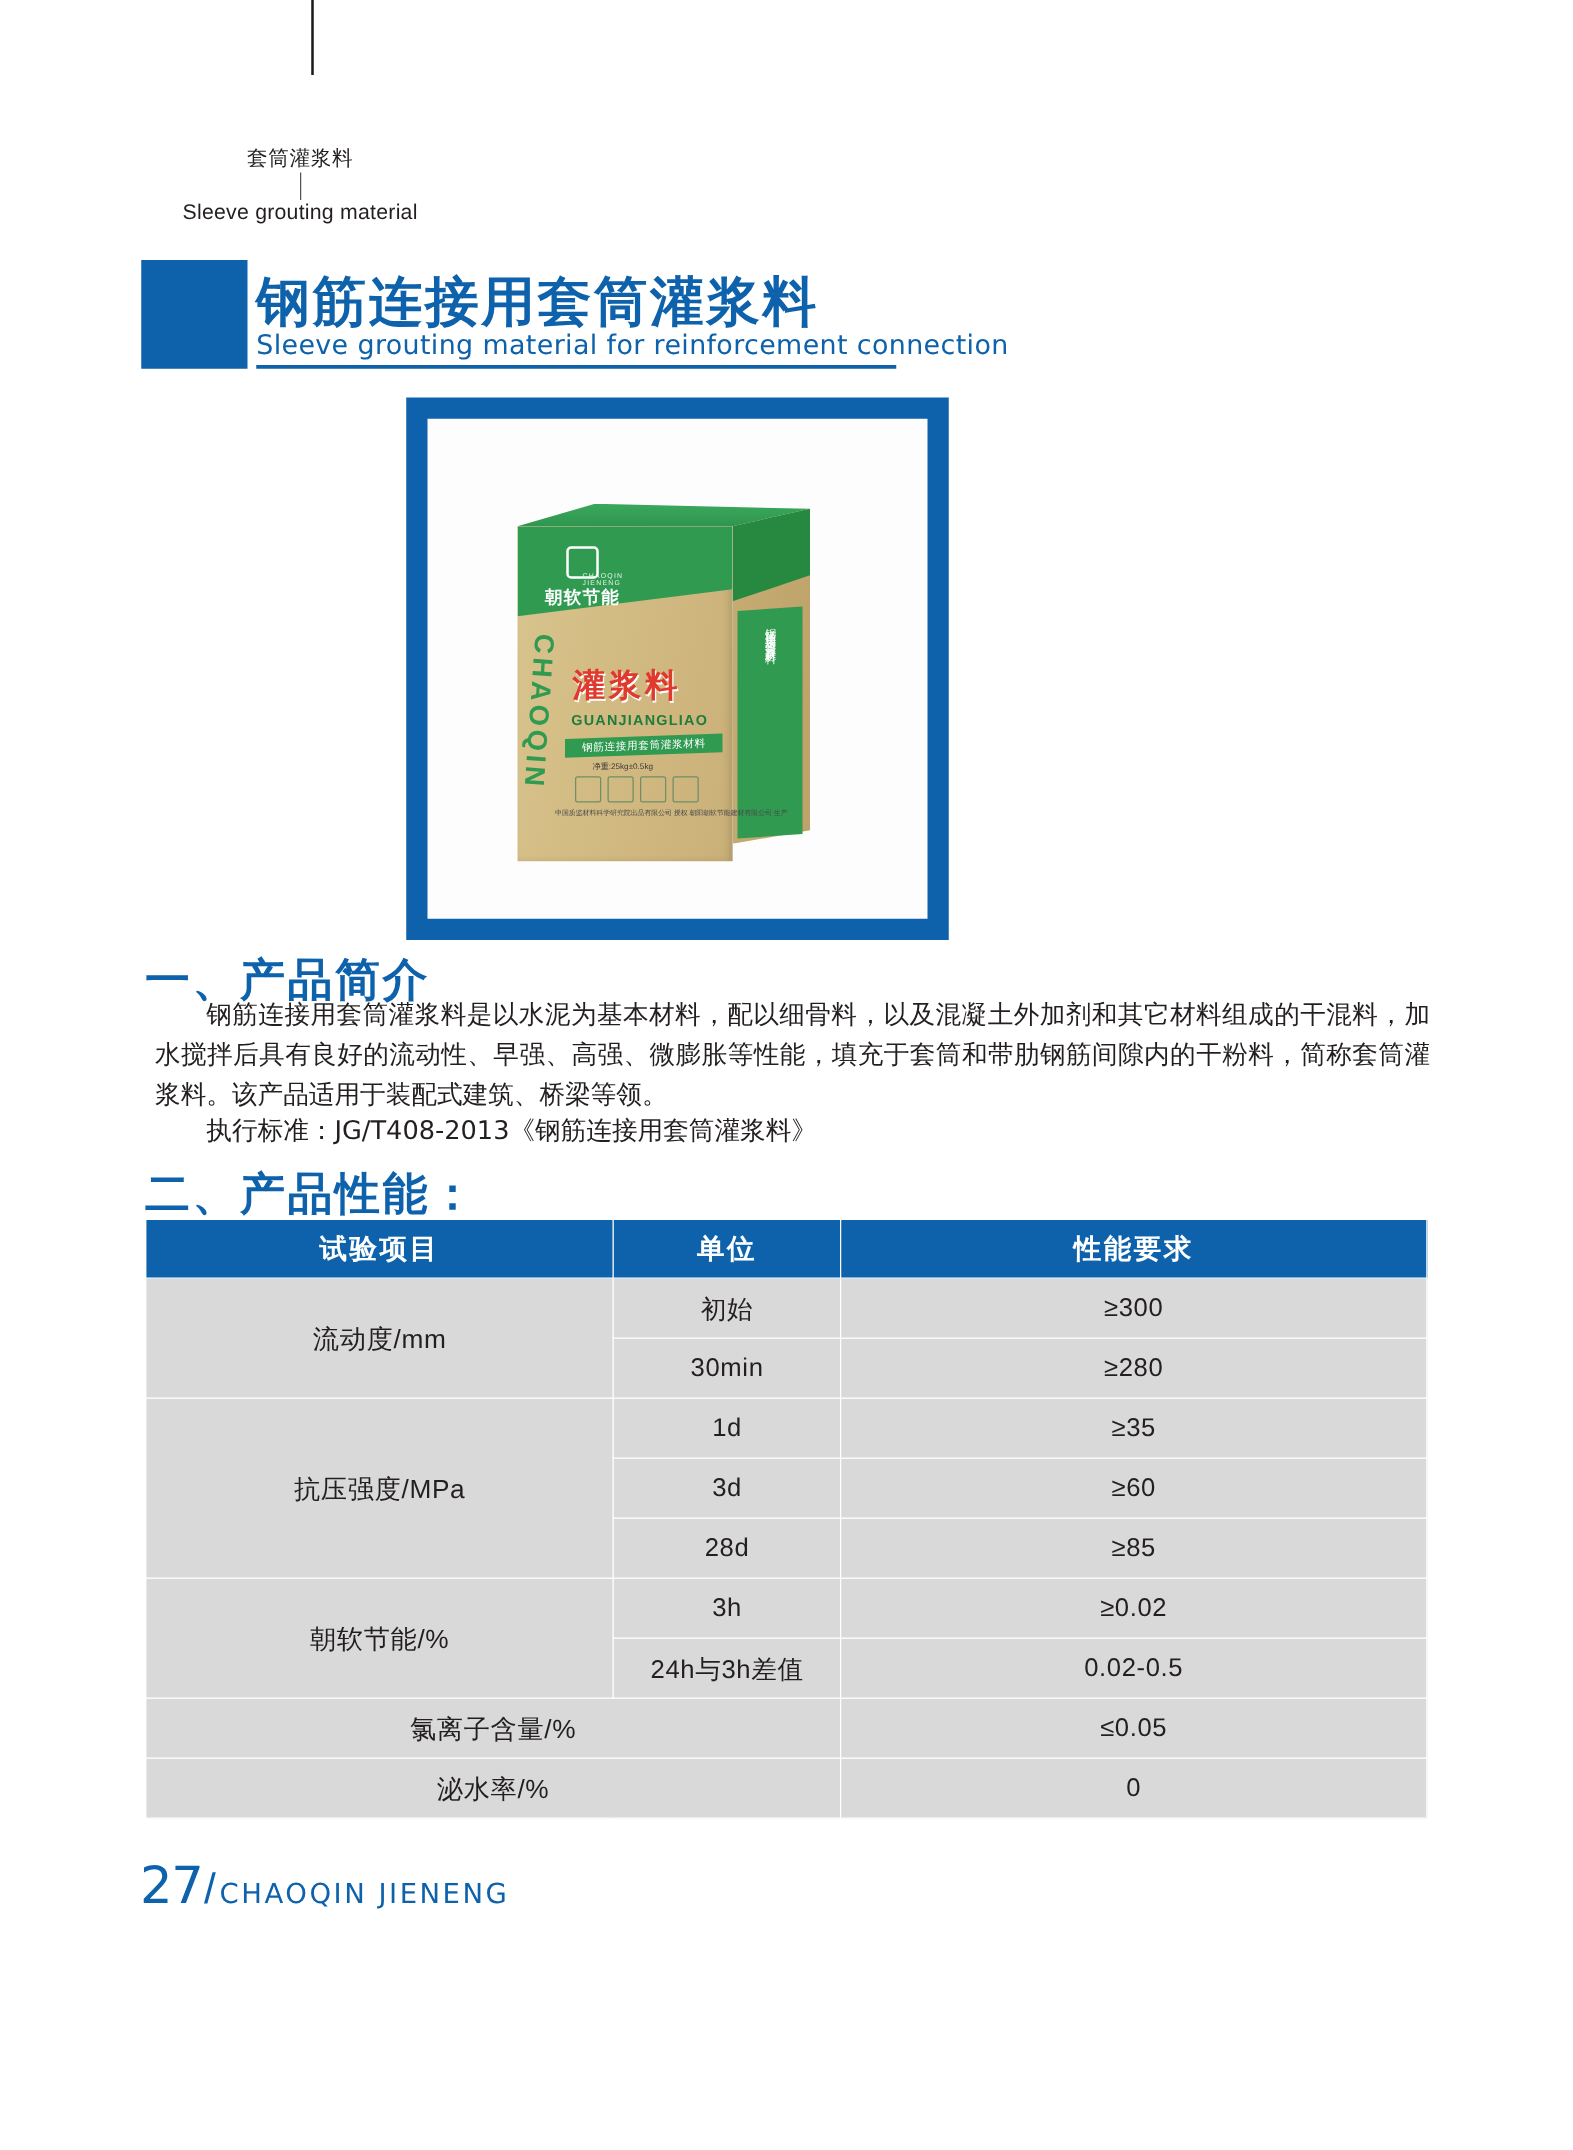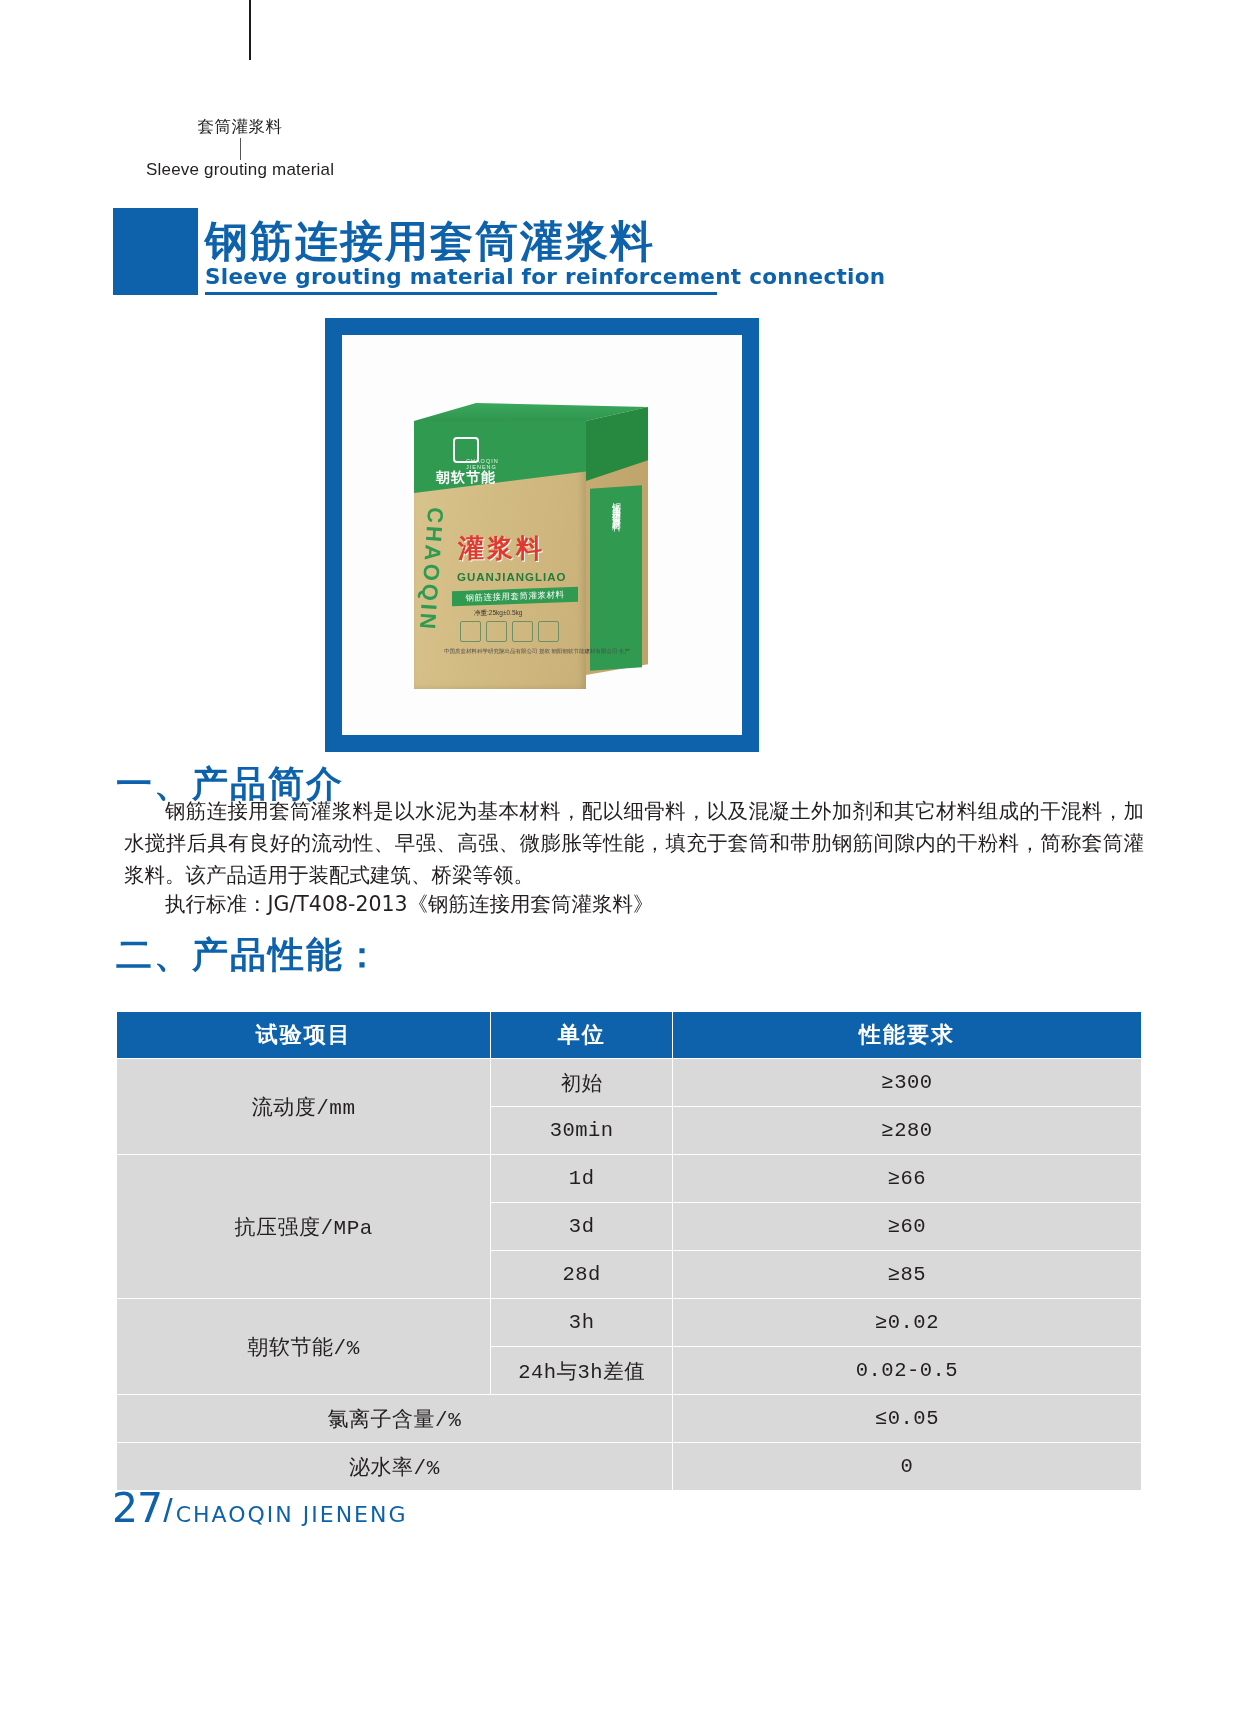--- a/index.html
+++ b/index.html
@@ -72,21 +72,21 @@
     color: #0d62ab;
     letter-spacing: 2px;
     white-space: nowrap;
     font-family: "DejaVu Sans", sans-serif;
   }
   .title-en {
     position: absolute;
     left: 205px;
     top: 264px;
     font-size: 21.5px;
-    font-weight: bold;
+    font-weight: normal;
     color: #0d62ab;
     letter-spacing: 0.3px;
     white-space: nowrap;
     font-family: "DejaVu Sans", sans-serif;
   }
   .title-underline {
     position: absolute;
     left: 205px;
     top: 292px;
     width: 512px;
@@ -279,24 +279,24 @@
     text-align: justify;
     font-family: "DejaVu Sans", sans-serif;
   }
   #para1 { top: 795px; text-indent: 41px; }
   #para2 { top: 888px; text-indent: 41px; }
 
   
   .tbl {
     position: absolute;
     left: 116px;
-    top: 1011px;
+    top: 975px;
     width: 1026px;
     border-collapse: collapse;
-    font-family: Liberation Mono, monospace;
+    font-family: Liberation Sans, sans-serif;
   }
   .tbl th {
     background: #0d62ab;
     color: #ffffff;
     font-size: 22px;
     font-weight: bold;
     letter-spacing: 2px;
     height: 44px;
     border: 1px solid #ffffff;
   }
@@ -420,21 +420,21 @@
       <td>≥300</td>
     </tr>
     <tr>
       <td>30min</td>
       <td>≥280</td>
     </tr>
 
     <tr>
       <td class="label" rowspan="3">抗压强度/MPa</td>
       <td>1d</td>
-      <td>≥66</td>
+      <td>≥35</td>
     </tr>
     <tr>
       <td>3d</td>
       <td>≥60</td>
     </tr>
     <tr>
       <td>28d</td>
       <td>≥85</td>
     </tr>
 

